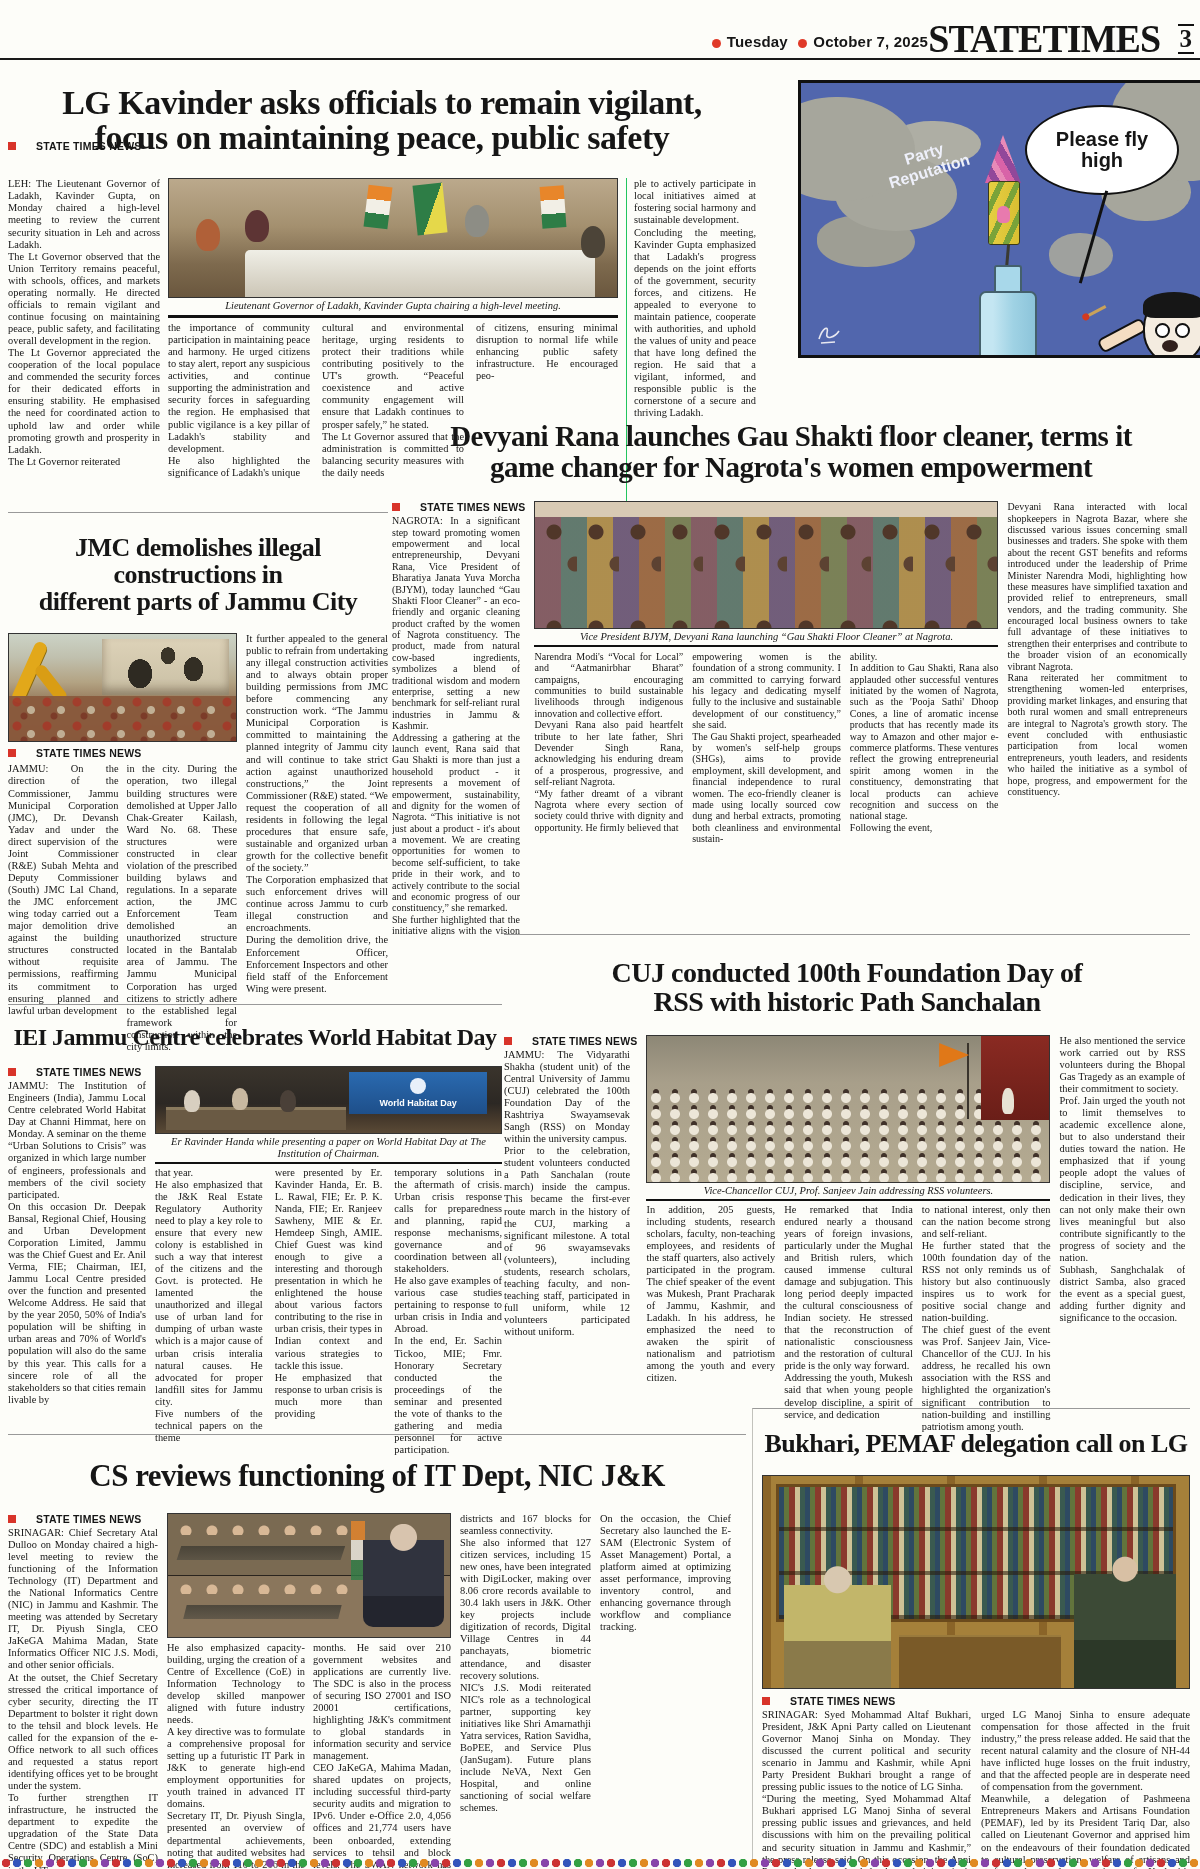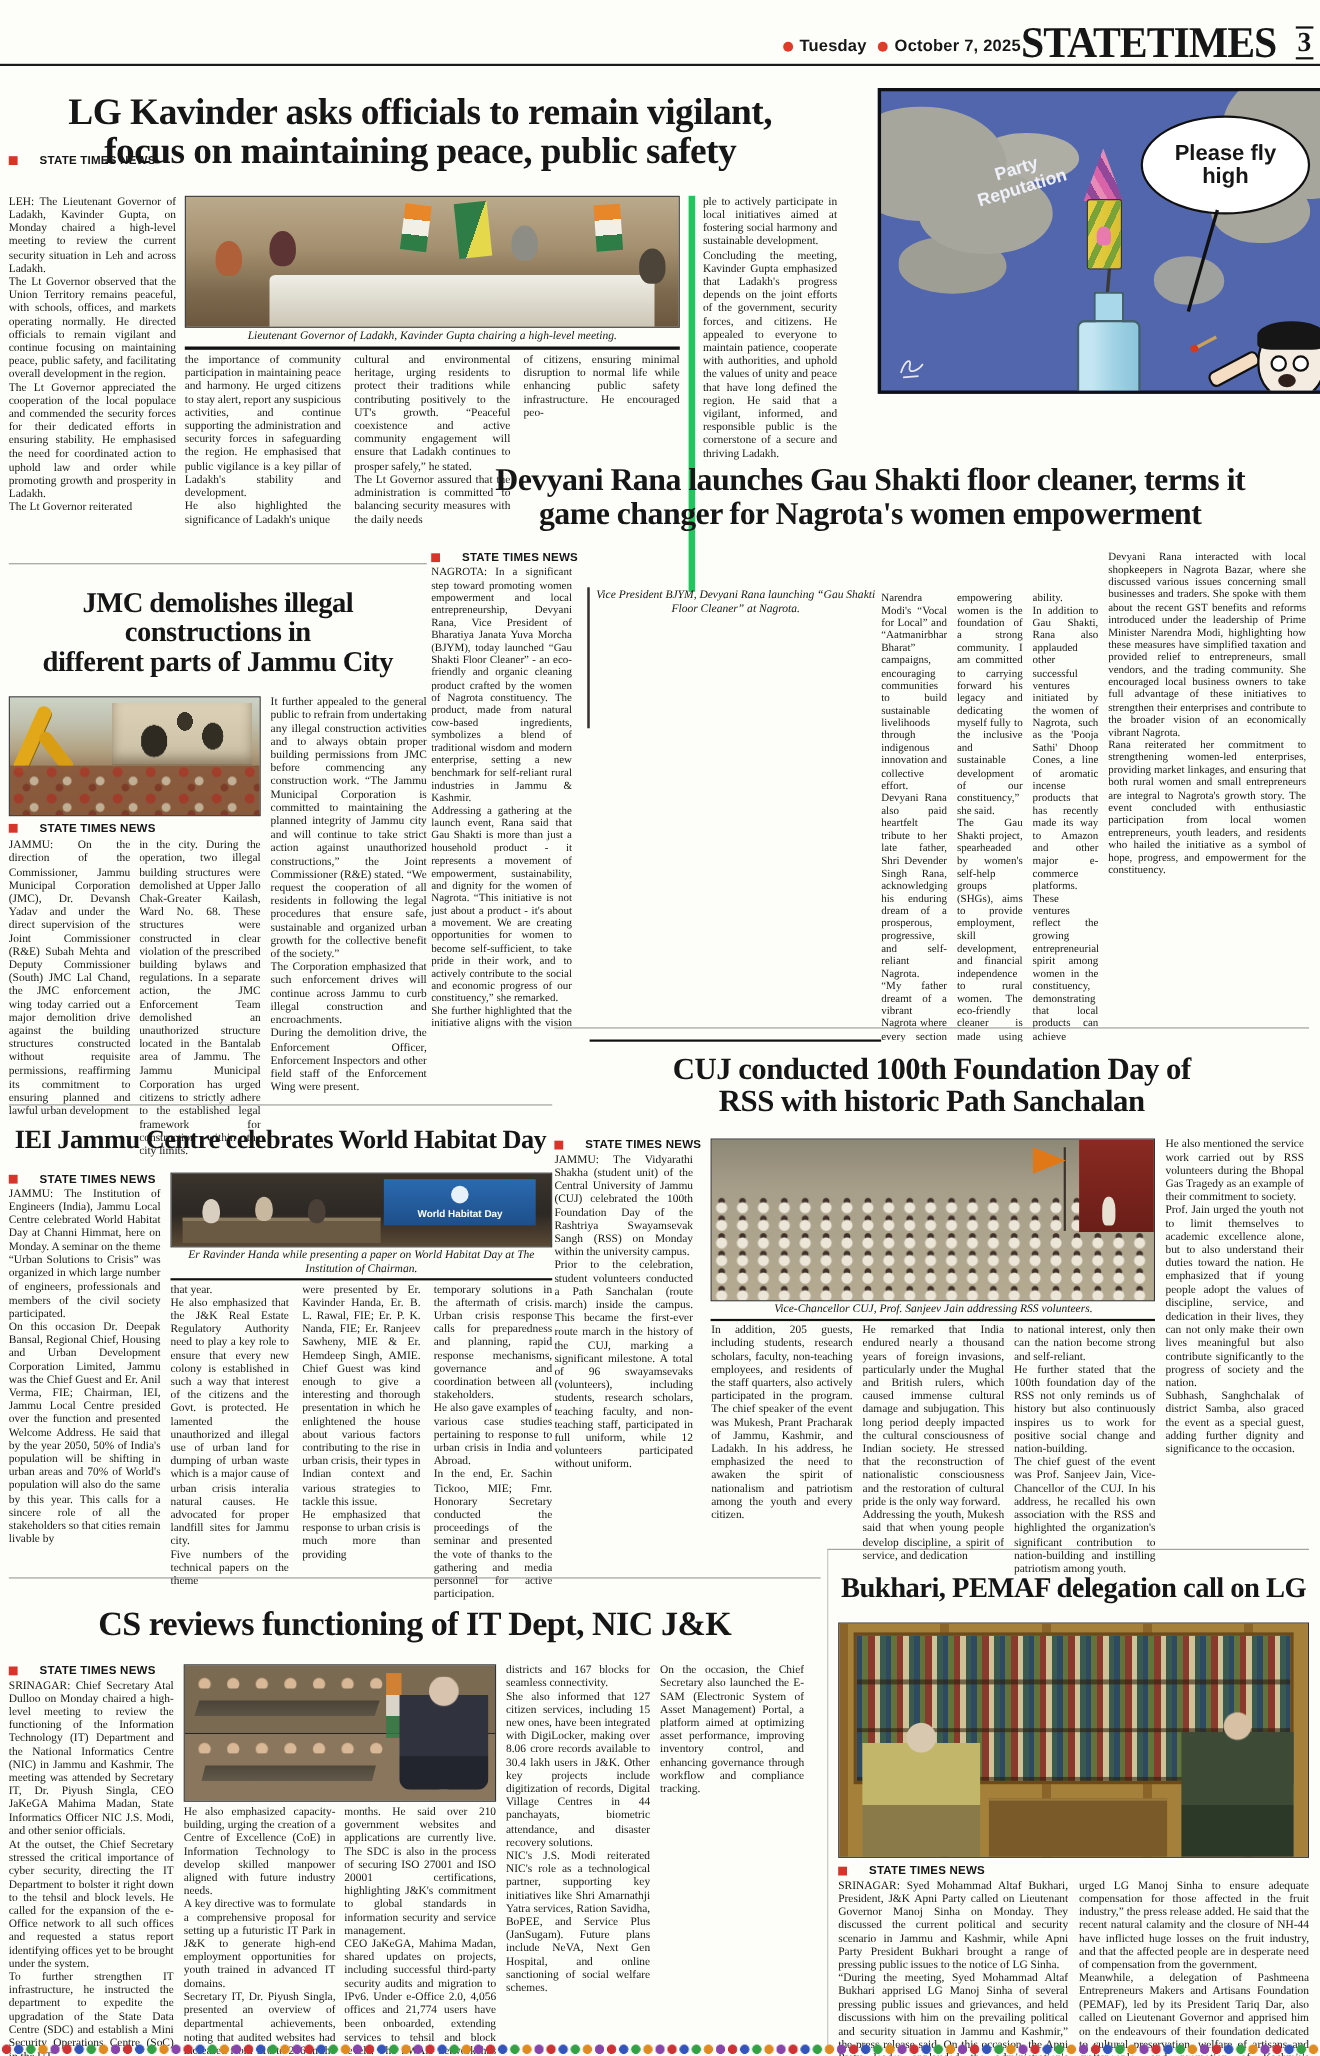--- a/index.html
+++ b/index.html
@@ -41,34 +41,34 @@
   .lgp-f2{left:55%;top:4%;width:30px;height:50px;background:linear-gradient(115deg,#2e7d46 0 55%,#e5d84a 55%);transform:rotate(-6deg);}
   .lgp-f3{left:83%;top:6%;background:linear-gradient(180deg,#e8862a 0 33%,#f2efe6 33% 66%,#2e7d46 66% 100%);transform:rotate(-4deg);}
   .lgp-p{position:absolute;width:24px;height:32px;border-radius:50% 50% 42% 42%;}
   .lgp-p1{left:6%;top:34%;background:#b06038;}
   .lgp-p2{left:17%;top:26%;background:#5d3434;}
   .lgp-p3{left:66%;top:22%;background:#8d8d85;}
   .lgp-p4{left:92%;top:40%;background:#4c4438;}
   .lg-cap{padding:2px 0 3px;border-bottom:3px solid #111;}
   .lg-sub{display:flex;gap:12px;flex:1;padding-top:4px;}
   .lg-sub .bt{flex:1;}
-  .lg-c5{width:122px;flex:0 0 auto;border-left:6px solid #22c55e;padding-left:7px;}
+  .lg-c5{width:122px;flex:0 0 auto;border-left:1px solid #22c55e;padding-left:7px;}
 
   
   #cartoon{left:758px;top:64px;width:430px;height:272px;background:#5166ad;border:3px solid #111;position:absolute;overflow:hidden;}
   .smoke{position:absolute;background:#a6a69c;border-radius:48% 52% 50% 50%;}
   .smokeA{left:-36px;top:14px;width:150px;height:104px;
           box-shadow:56px 44px 0 -14px #a6a69c,26px 92px 0 -26px #9e9e94,96px -6px 0 -30px #aeaea4;}
   .smokeB{right:-30px;top:-22px;width:150px;height:120px;
           box-shadow:-40px 70px 0 -30px #a6a69c,-90px 30px 0 -44px #9e9e94;}
   .smokeC{right:118px;top:150px;width:64px;height:44px;opacity:.92;}
   .party{position:absolute;left:84px;top:62px;transform:rotate(-17deg);color:#eef0fa;
          font-family:"Liberation Sans",sans-serif;font-weight:bold;font-size:16px;line-height:1.1;
          text-align:center;white-space:pre-line;}
-  .bubble{position:absolute;right:40px;top:22px;width:150px;height:86px;background:#fff;border:2.5px solid #111;
+  .bubble{position:absolute;right:52px;top:22px;width:150px;height:86px;background:#fff;border:2.5px solid #111;
           border-radius:50%;display:flex;align-items:center;justify-content:center;text-align:center;
           font-family:"Liberation Sans",sans-serif;font-weight:bold;font-size:20px;line-height:1.05;white-space:pre-line;}
   .bubble-tail{position:absolute;right:136px;top:106px;width:3px;height:96px;background:#111;transform:rotate(16deg);}
   .rocket-stick{position:absolute;left:205px;top:118px;width:3px;height:112px;background:#3a3a33;transform:rotate(5deg);}
   .rocket-body{position:absolute;left:187px;top:98px;width:30px;height:62px;border:1.5px solid #3a3a1a;border-radius:3px;
                background:linear-gradient(90deg,#e5cf42,#d9bf32);overflow:hidden;}
   .rocket-body::before{content:"";position:absolute;inset:0;
                background:repeating-linear-gradient(-65deg,transparent 0 9px,#79a339 9px 15px);}
   .rocket-body::after{content:"";position:absolute;left:8px;top:24px;width:13px;height:17px;background:#e87aae;
                border-radius:45% 45% 30% 30%;}
@@ -89,21 +89,21 @@
   .match{position:absolute;right:124px;bottom:42px;width:22px;height:3px;background:#c9a25a;transform:rotate(-28deg);}
   .match::after{content:"";position:absolute;left:-4px;top:-2px;width:7px;height:7px;border-radius:50%;background:#d23a20;}
   .sig{position:absolute;left:14px;bottom:10px;}
 
   
   #art-dev{left:392px;top:402px;width:798px;height:528px;}
   #art-dev .headline{font-size:29px;}
   .dev-body{display:flex;gap:9px;margin-top:6px;height:446px;font-size:10px;}
   .dev-body .bt{font-size:10px;line-height:1.14;}
   .dev-c1{width:128px;flex:0 0 auto;}
-  .dev-mid{width:464px;flex:0 0 auto;display:flex;flex-direction:row;margin-top:33px;}
+  .dev-mid{width:464px;flex:0 0 auto;display:flex;flex-direction:column;}
   .dev-photo{height:126px;background:#8d7667;}
   .dev-photo::before{content:"";position:absolute;inset:0;
      background:repeating-linear-gradient(90deg,#7d4a62 0 26px,#3f7d74 26px 52px,#c9a23a 52px 78px,#5b4a8a 78px 104px,#a8622a 104px 130px,#6b8a4a 130px 156px);opacity:.55;}
   .dev-photo::after{content:"";position:absolute;inset:0;
      background-image:radial-gradient(circle 7px at 19px 30px,#503729 7px,transparent 8px),
                       radial-gradient(circle 7px at 40px 62px,#5c4232 7px,transparent 8px),
                       linear-gradient(180deg,#d8cab4 0 12%,transparent 12%);
      background-size:42px 96px,42px 96px,auto;}
   .dev-cap{padding:2px 0;border-bottom:2px solid #111;}
   .dev-sub{display:flex;gap:9px;flex:1;padding-top:4px;}

